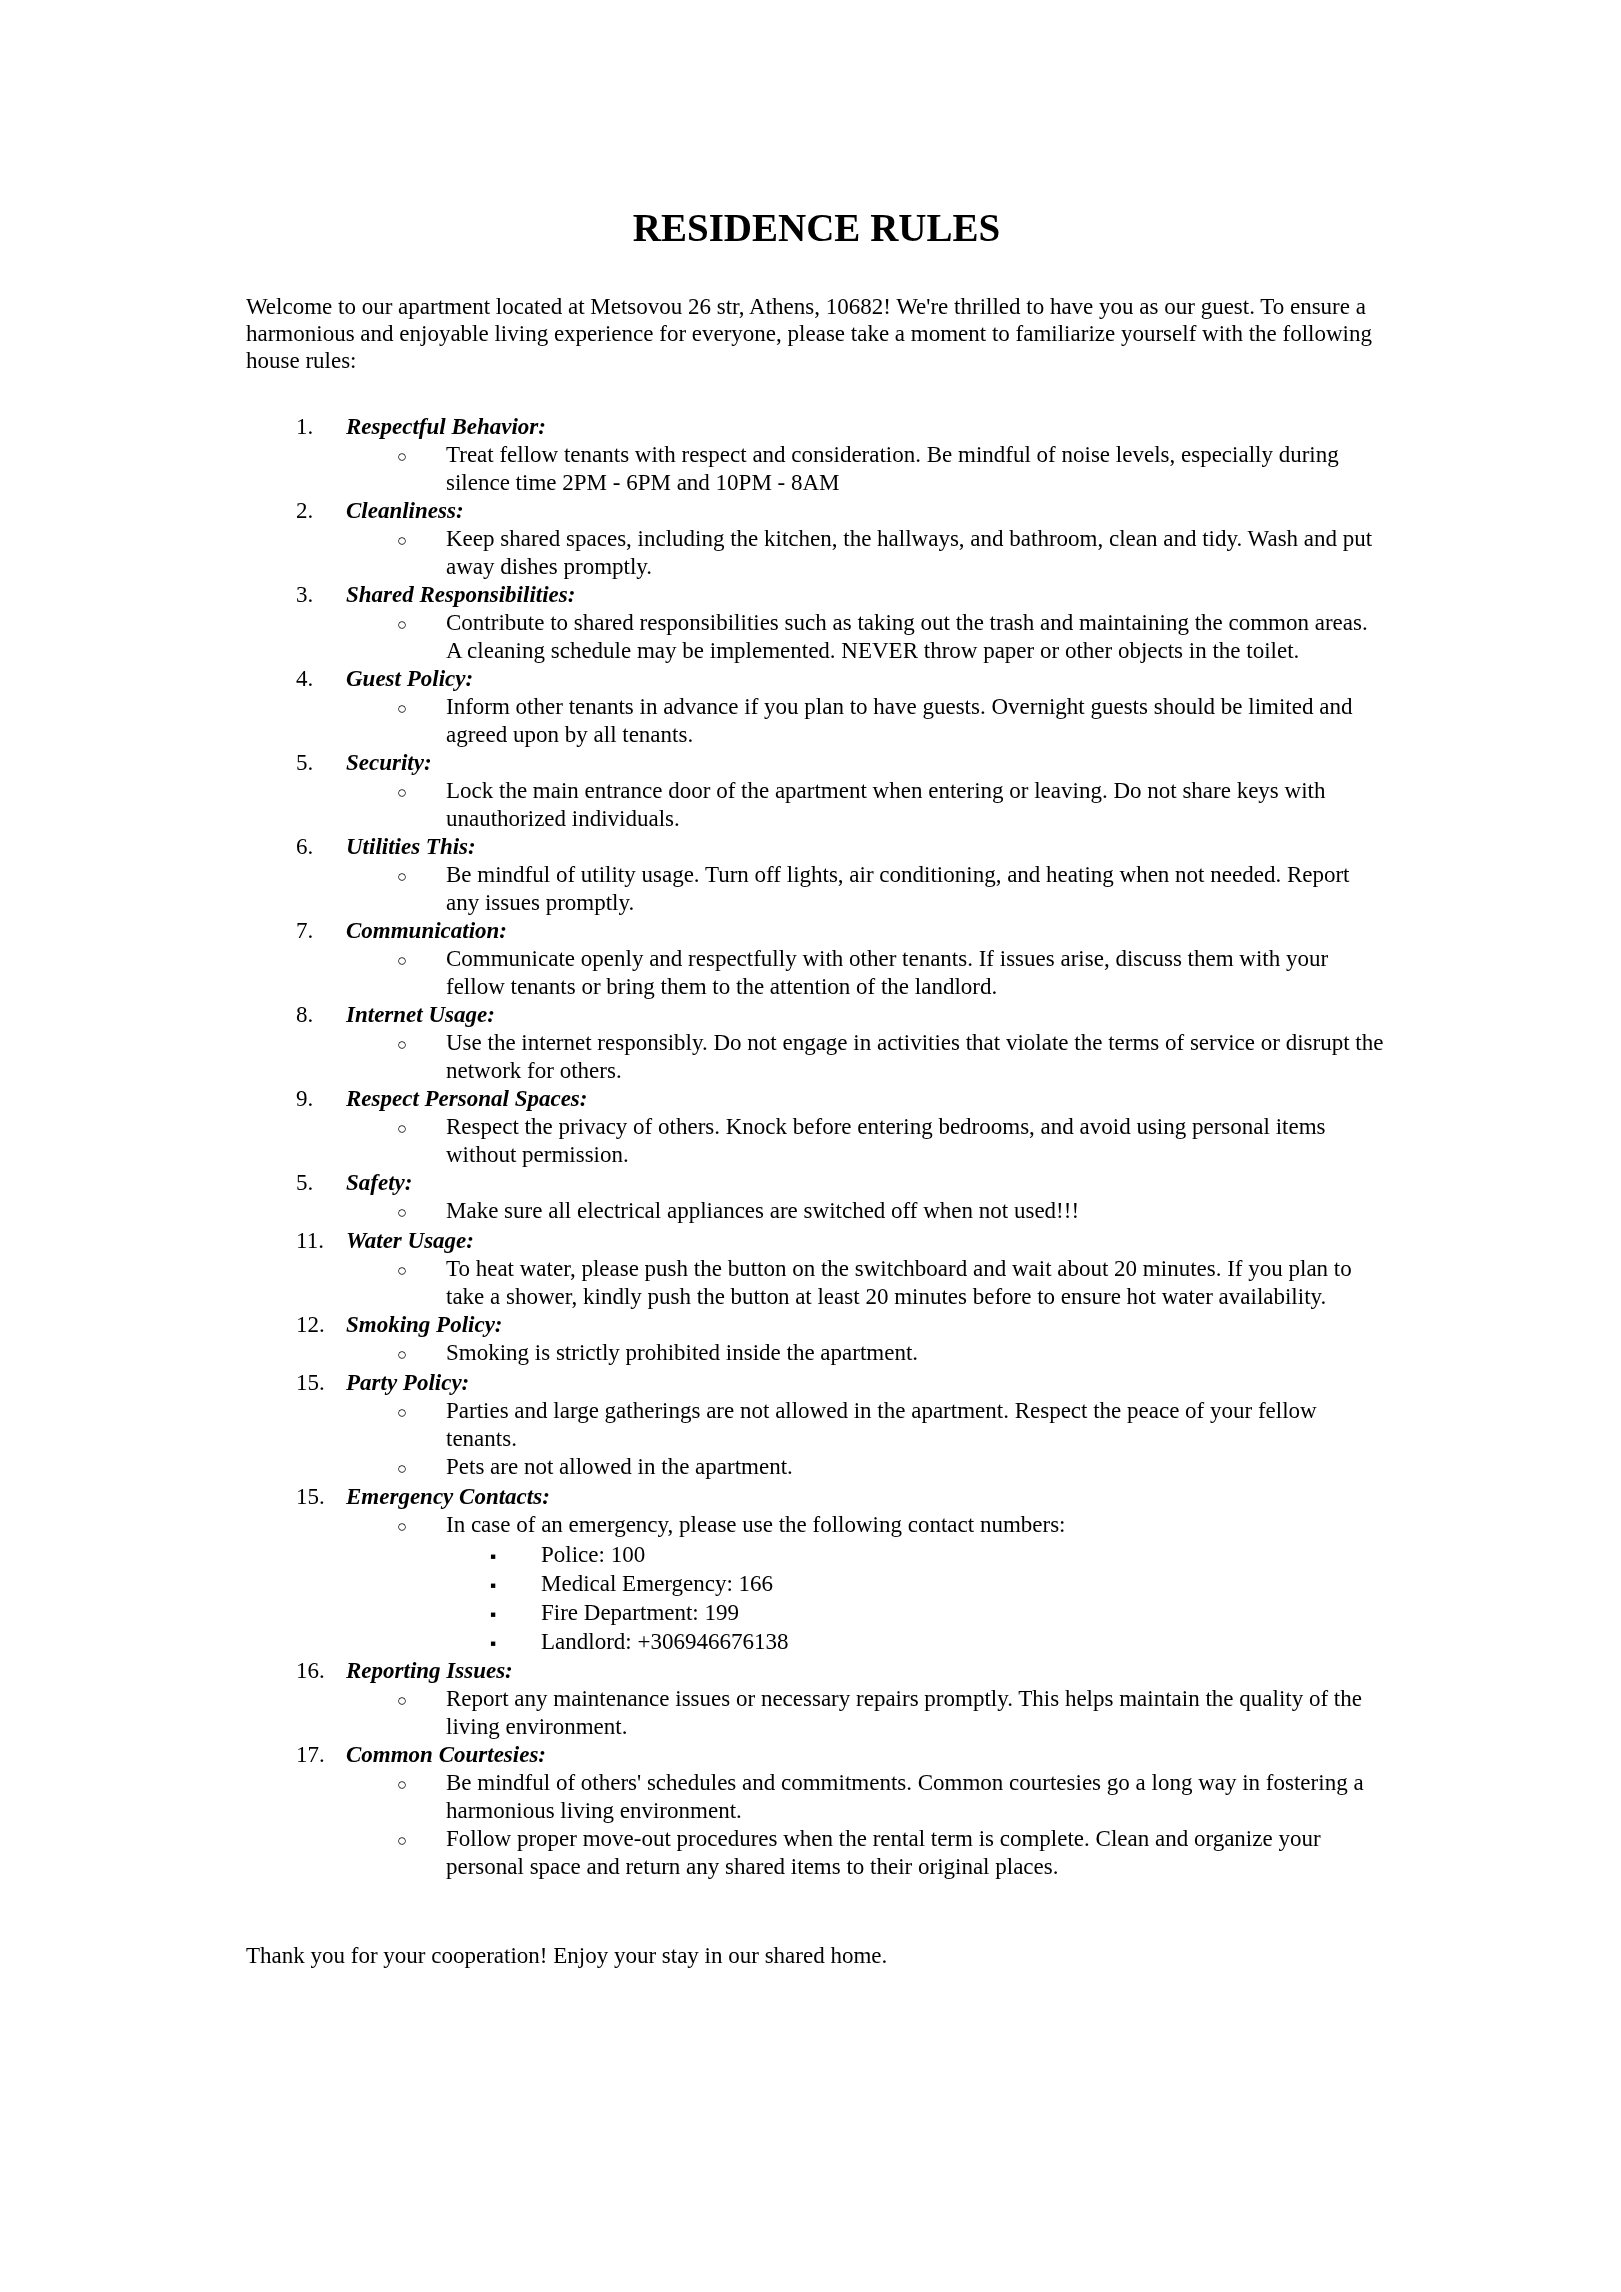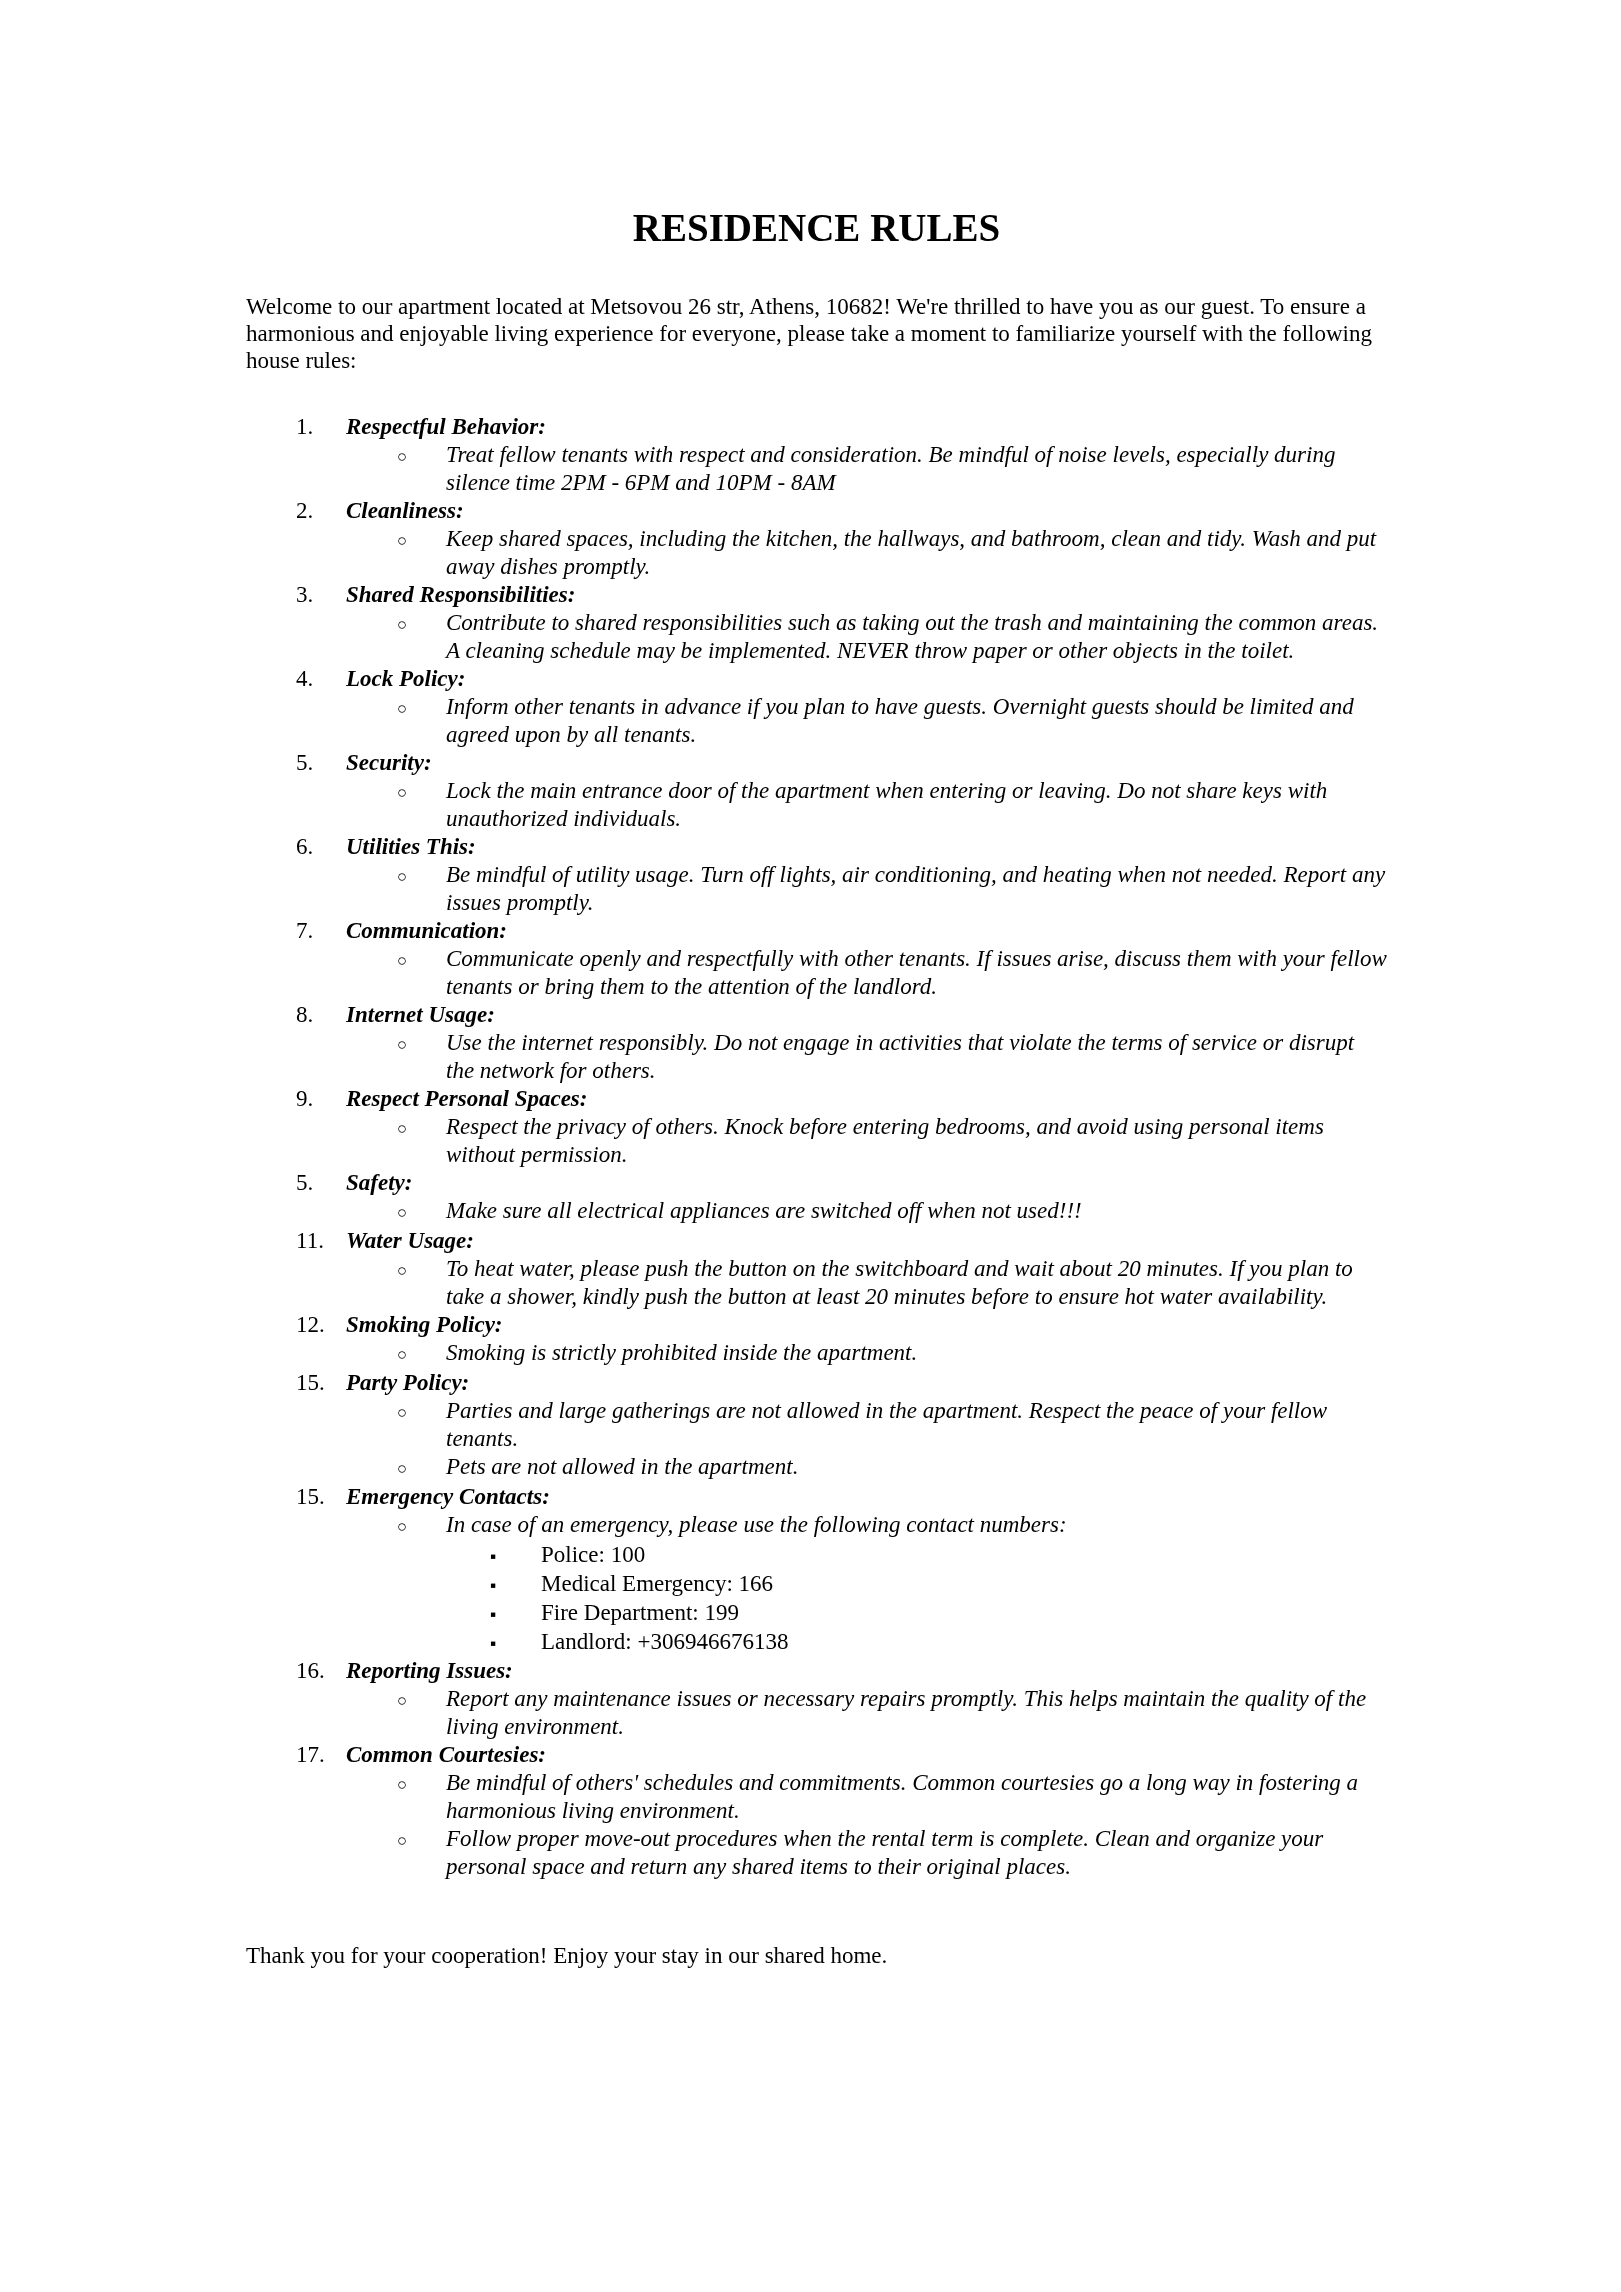--- a/index.html
+++ b/index.html
@@ -52,21 +52,20 @@
     margin-left: 151px;
     line-height: 28px;
   }
   .sub-bullet {
     flex: none;
     width: 49px;
     font-size: 16.7px;
   }
   .sub-text {
     flex: 1 1 auto;
-    font-style: italic;
   }
   .contact-row {
     display: flex;
     align-items: baseline;
     margin-left: 244px;
     line-height: 28px;
   }
   .sq-bullet {
     flex: none;
     width: 51px;
@@ -102,21 +101,21 @@
         </div>
       </div>
       <div class="rule-item">
         <div class="rule-head"><span class="rule-num">3.</span><span class="rule-title">Shared Responsibilities:</span></div>
         <div class="sub-row">
           <span class="sub-bullet">○</span>
           <div class="sub-text">Contribute to shared responsibilities such as taking out the trash and maintaining the common areas. A cleaning schedule may be implemented. NEVER throw paper or other objects in the toilet.</div>
         </div>
       </div>
       <div class="rule-item">
-        <div class="rule-head"><span class="rule-num">4.</span><span class="rule-title">Lock Policy:</span></div>
+        <div class="rule-head"><span class="rule-num">4.</span><span class="rule-title">Guest Policy:</span></div>
         <div class="sub-row">
           <span class="sub-bullet">○</span>
           <div class="sub-text">Inform other tenants in advance if you plan to have guests. Overnight guests should be limited and agreed upon by all tenants.</div>
         </div>
       </div>
       <div class="rule-item">
         <div class="rule-head"><span class="rule-num">5.</span><span class="rule-title">Security:</span></div>
         <div class="sub-row">
           <span class="sub-bullet">○</span>
           <div class="sub-text">Lock the main entrance door of the apartment when entering or leaving. Do not share keys with unauthorized individuals.</div>

